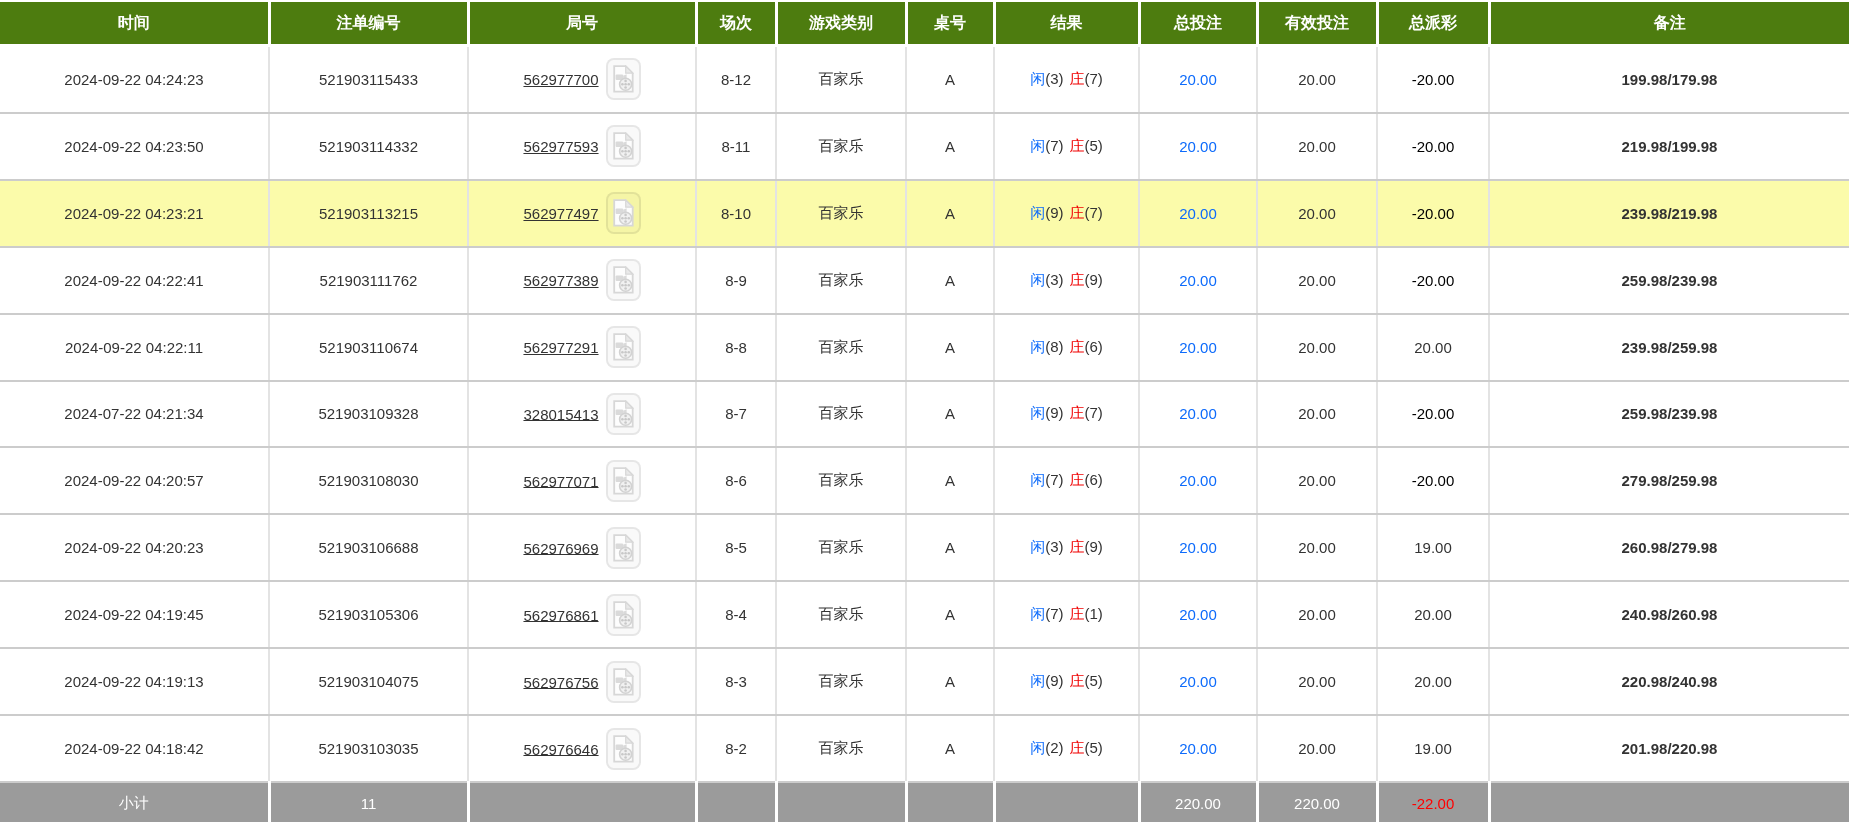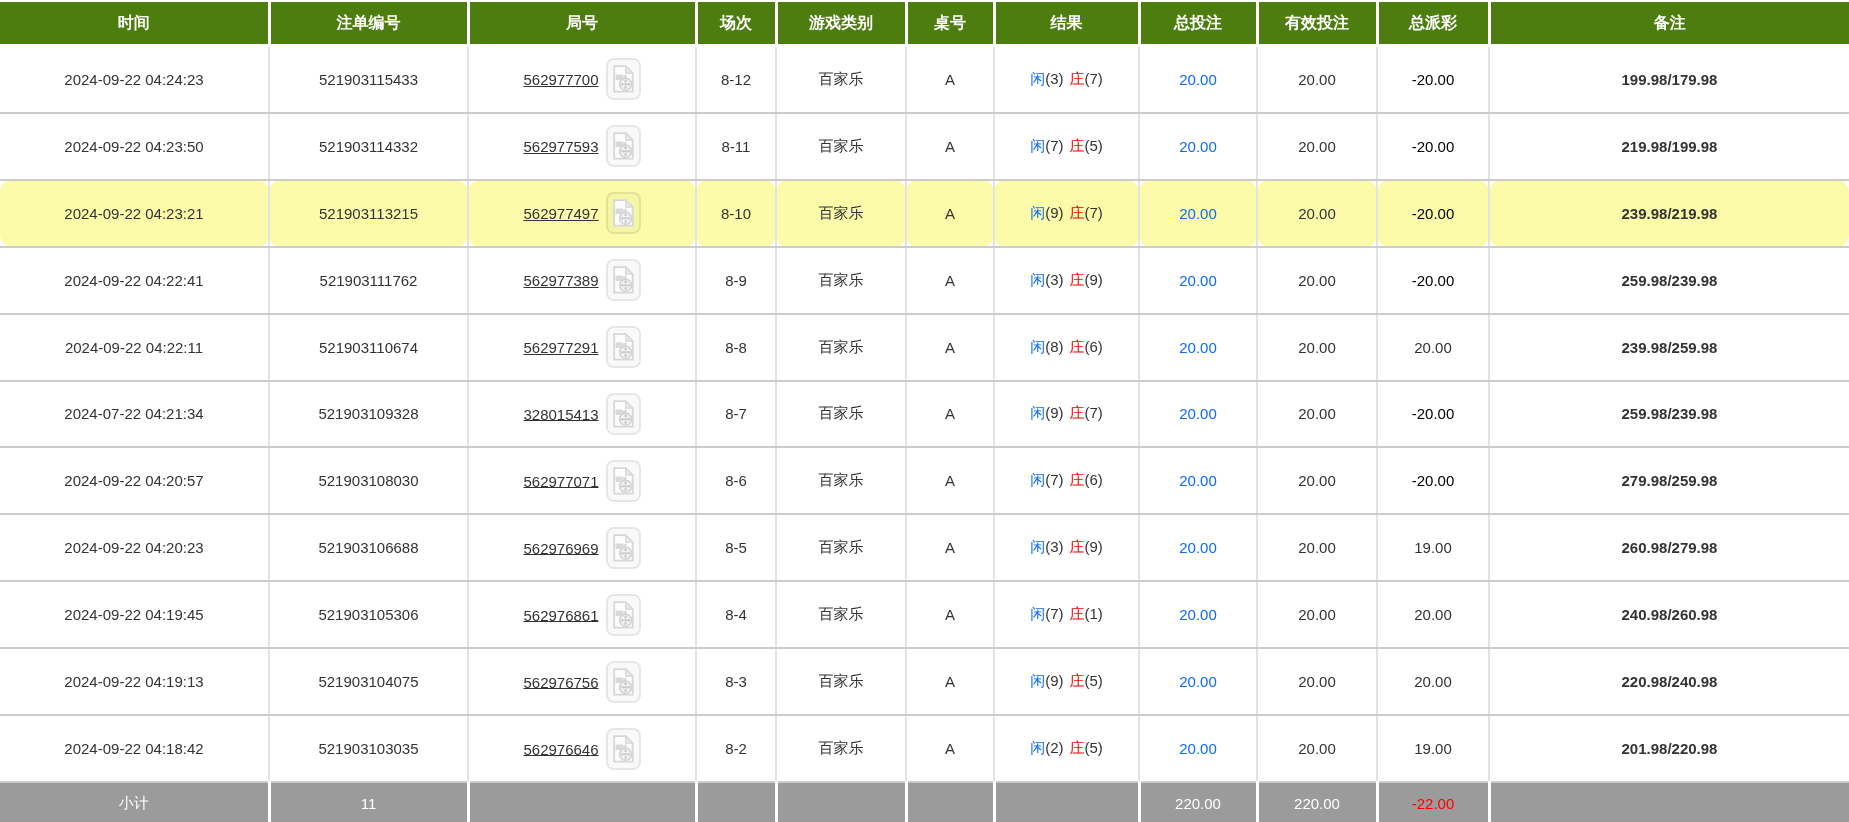--- a/index.html
+++ b/index.html
@@ -37,21 +37,21 @@
     text-align: center;
     vertical-align: middle;
     height: 64px;
     border-right: 2px solid #e3e3e3;
     border-bottom: 2px solid #cccccc;
     padding: 0 4px;
     overflow: hidden;
     white-space: nowrap;
   }
   tbody td:last-child { border-right: none; font-weight: bold; }
-  tbody tr.highlighted td { background: #fbfbaa; border-radius: 12px; }
+  tbody tr.highlighted td { background: #fbfbaa; }
   .blue { color: #0d6bfb; }
   .red  { color: #000000; }
   .res-player { color: #0d6bfb; }
   .res-banker { color: #f00000; }
   .res-gap { display: inline-block; width: 6px; }
   
   .video-btn {
     display: inline-flex;
     align-items: center;
     justify-content: center;

